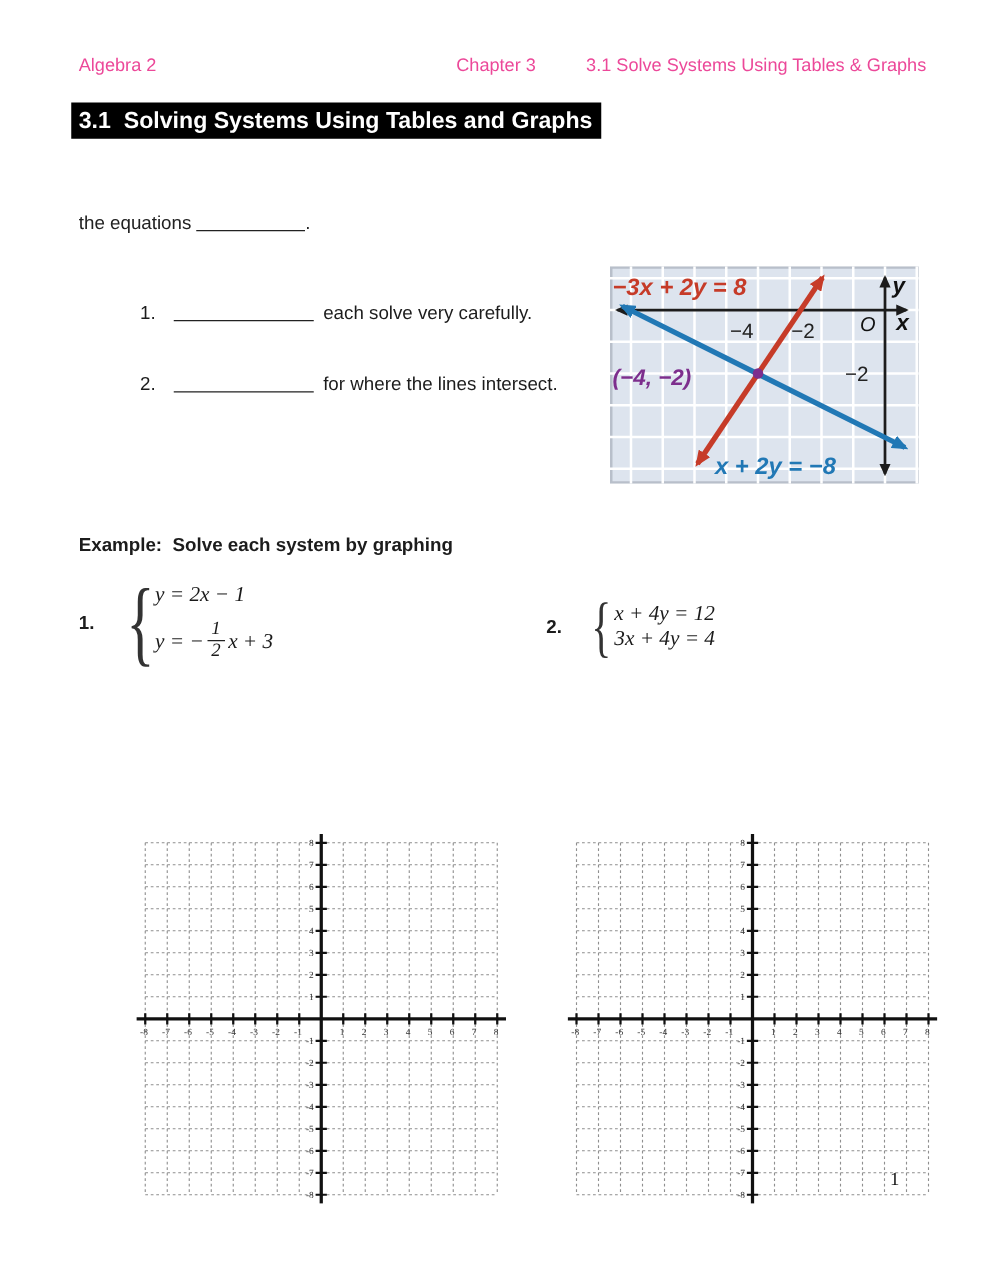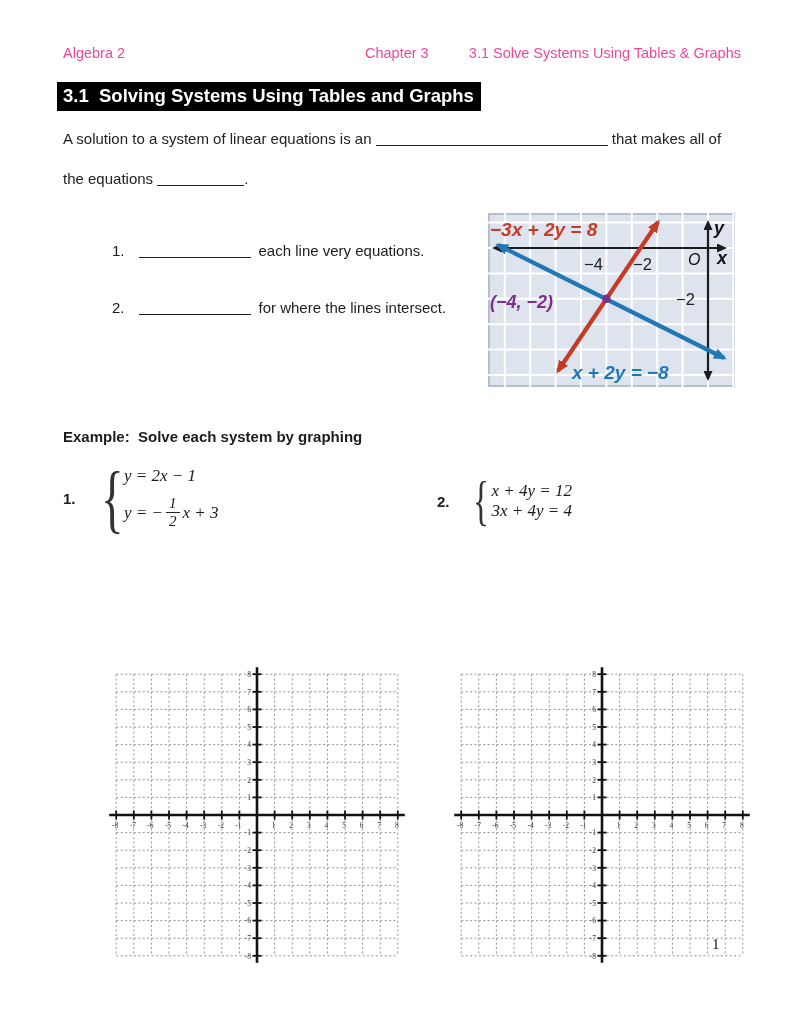--- a/index.html
+++ b/index.html
@@ -72,30 +72,27 @@
 <body>
 
 <div class="page">
 
   <span class="abs hdr hdr-left">Algebra 2</span>
   <span class="abs hdr hdr-center">Chapter 3</span>
   <span class="abs hdr hdr-right">3.1 Solve Systems Using Tables &amp; Graphs</span>
 
   <div class="abs title-bar keep-space">3.1  Solving Systems Using Tables and Graphs</div>
 
-  <div class="abs body-text" style="left:63px;top:130px;">
-    <span>A solution to a system of linear equations is an </span><span class="blank w232"></span><span> that makes all of</span>
-  </div>
   <div class="abs body-text" style="left:63px;top:170px;">
     <span>the equations </span> <span class="blank w87"></span><span>.</span>
   </div>
 
 
   <div class="abs step" style="top:242px;">
-    <span class="num">1.</span><span class="blank w112"></span><span>each line very equations.</span>
+    <span class="num">1.</span><span class="blank w112"></span><span>each solve very carefully.</span>
   </div>
   <div class="abs step" style="top:299px;">
     <span class="num">2.</span><span class="blank w112"></span><span>for where the lines intersect.</span>
   </div>
 
   <svg class="abs figure" width="247" height="174" viewBox="0 0 247 174">
     <defs>
       <marker id="ah-red" markerUnits="userSpaceOnUse" markerWidth="13" markerHeight="11" refX="10" refY="5.5" orient="auto-start-reverse">
         <path d="M0,0 L13,5.5 L0,11 Z" fill="#c63b28"></path>
       </marker>

